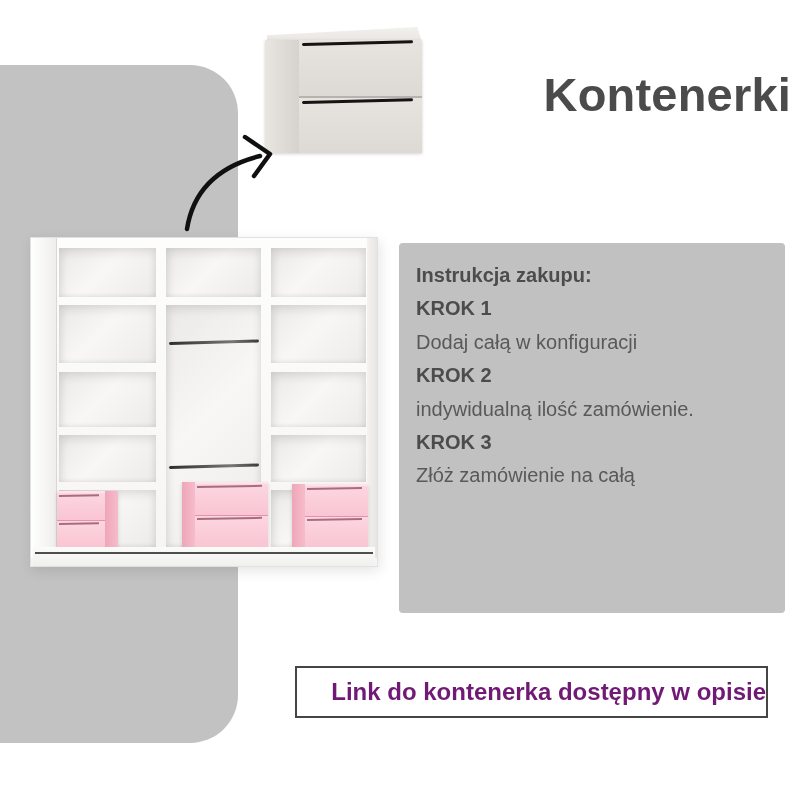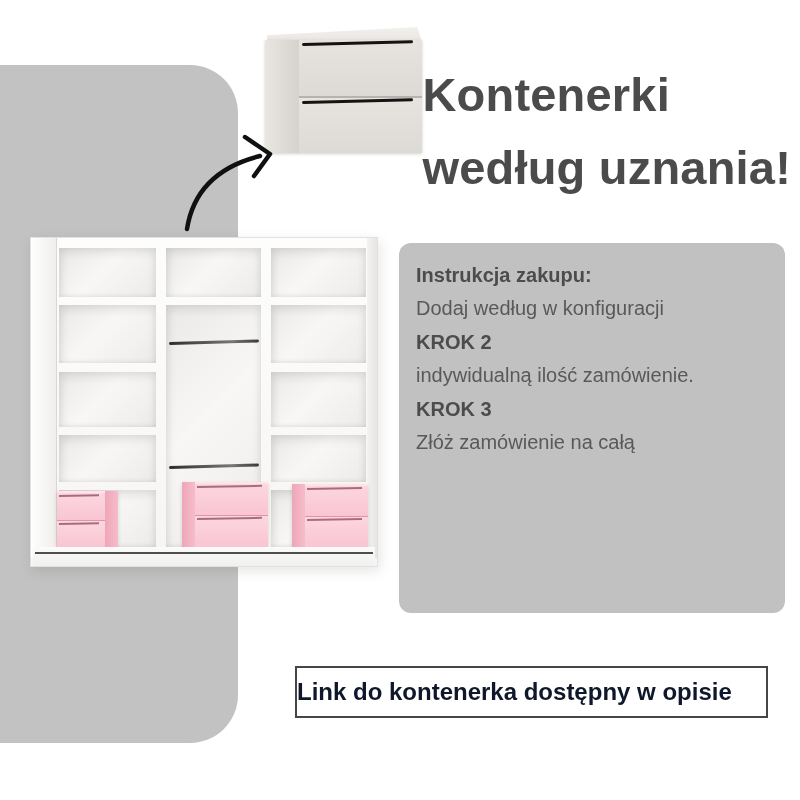--- a/index.html
+++ b/index.html
@@ -11,21 +11,21 @@
   }
 
   
   .gray-panel {
     position:absolute; left:-60px; top:65px; width:298px; height:678px;
     background:#c2c2c2; border-radius:48px;
   }
 
   
   .heading {
-    position:absolute; top:58px; right:9px; text-align:left;
+    position:absolute; top:58px; right:9px; text-align:center;
     font-size:47px; line-height:73px; font-weight:700; color:#4b4b4b;
     letter-spacing:0.2px;
   }
 
   
   .cu { position:absolute; left:265px; top:27px; width:157px; height:126px; }
   .cu-top {
     position:absolute; left:2px; top:0; right:0; height:15px;
     background:linear-gradient(180deg,#f2f0ed,#e9e6e2);
     clip-path:polygon(0 55%, 97% 0, 100% 100%, 0 100%);
@@ -94,31 +94,31 @@
   .pc-drawer { flex:1; position:relative; background:linear-gradient(180deg,#fcd6e0,#f9c5d2); }
   .pc-drawer + .pc-drawer { border-top:1px solid #e293a8; }
   .pc-handle {
     position:absolute; top:2px; left:2px; right:6px; height:2px;
     background:#a96c7e; transform:rotate(-1deg); transform-origin:left center;
   }
 
   
   .ins {
     position:absolute; left:399px; top:243px; width:386px; height:370px;
-    background:#c1c1c1; border-radius:12px; padding:16px 20px 0 17px;
+    background:#c1c1c1; border-radius:4px; padding:16px 20px 0 17px;
   }
   .ins-line { font-size:20px; line-height:33.4px; color:#595959; }
   .ins-line.b { font-weight:700; color:#4c4c4c; }
 
   
   .link-box {
     position:absolute; left:295px; top:666px; width:473px; height:52px;
     background:#ffffff; border:2px solid #454545;
-    display:flex; align-items:center; justify-content:flex-start;
-    font-size:24px; font-weight:700; color:#0f172a; white-space:nowrap;
+    display:flex; align-items:center; justify-content:flex-end;
+    font-size:24px; font-weight:700; color:#701a75; white-space:nowrap;
   }
 </style>
 </head>
 <body>
 
 <div class="canvas">
 
   <div class="gray-panel"></div>
 
   <div class="cu">
@@ -136,21 +136,20 @@
     </div>
   </div>
 
   <svg class="arrow" width="112" height="112" viewBox="0 0 112 112">
     <path d="M 19 101 Q 28 44 92 28" fill="none" stroke="#101010" stroke-width="4.5" stroke-linecap="round"></path>
     <path d="M 77 9 L 102 26 L 86 48" fill="none" stroke="#101010" stroke-width="4.5" stroke-linecap="round" stroke-linejoin="round"></path>
   </svg>
 
   <div class="heading">
     <span>Kontenerki</span><br>
-    <span>według uznania!</span>
   </div>
 
   <div class="wr">
     <div class="wr-frame"></div>
     <div class="wr-sideL"></div>
     <div class="wr-sideR"></div>
 
     <div class="comp" style="left:29px;top:11px;width:97px;height:49px;"></div>
     <div class="comp" style="left:136px;top:11px;width:95px;height:49px;"></div>
     <div class="comp" style="left:241px;top:11px;width:95px;height:49px;"></div>
@@ -204,21 +203,22 @@
           </div>
       </div>
     </div>
 
     <div class="wr-plinth"></div>
     <div class="wr-baseline"></div>
   </div>
 
   <div class="ins">
     <div class="ins-line b">Instrukcja zakupu:</div>
-    <div class="ins-line">Dodaj według w konfiguracji</div>
+    <div class="ins-line b">KROK 1</div>
+    <div class="ins-line">Dodaj całą w konfiguracji</div>
     <div class="ins-line b">KROK 2</div>
     <div class="ins-line">indywidualną ilość zamówienie.</div>
     <div class="ins-line b">KROK 3</div>
     <div class="ins-line">Złóż zamówienie na całą</div>
   </div>
 
   <div class="link-box">
     <span>Link do kontenerka dostępny w opisie</span>
   </div>
 

